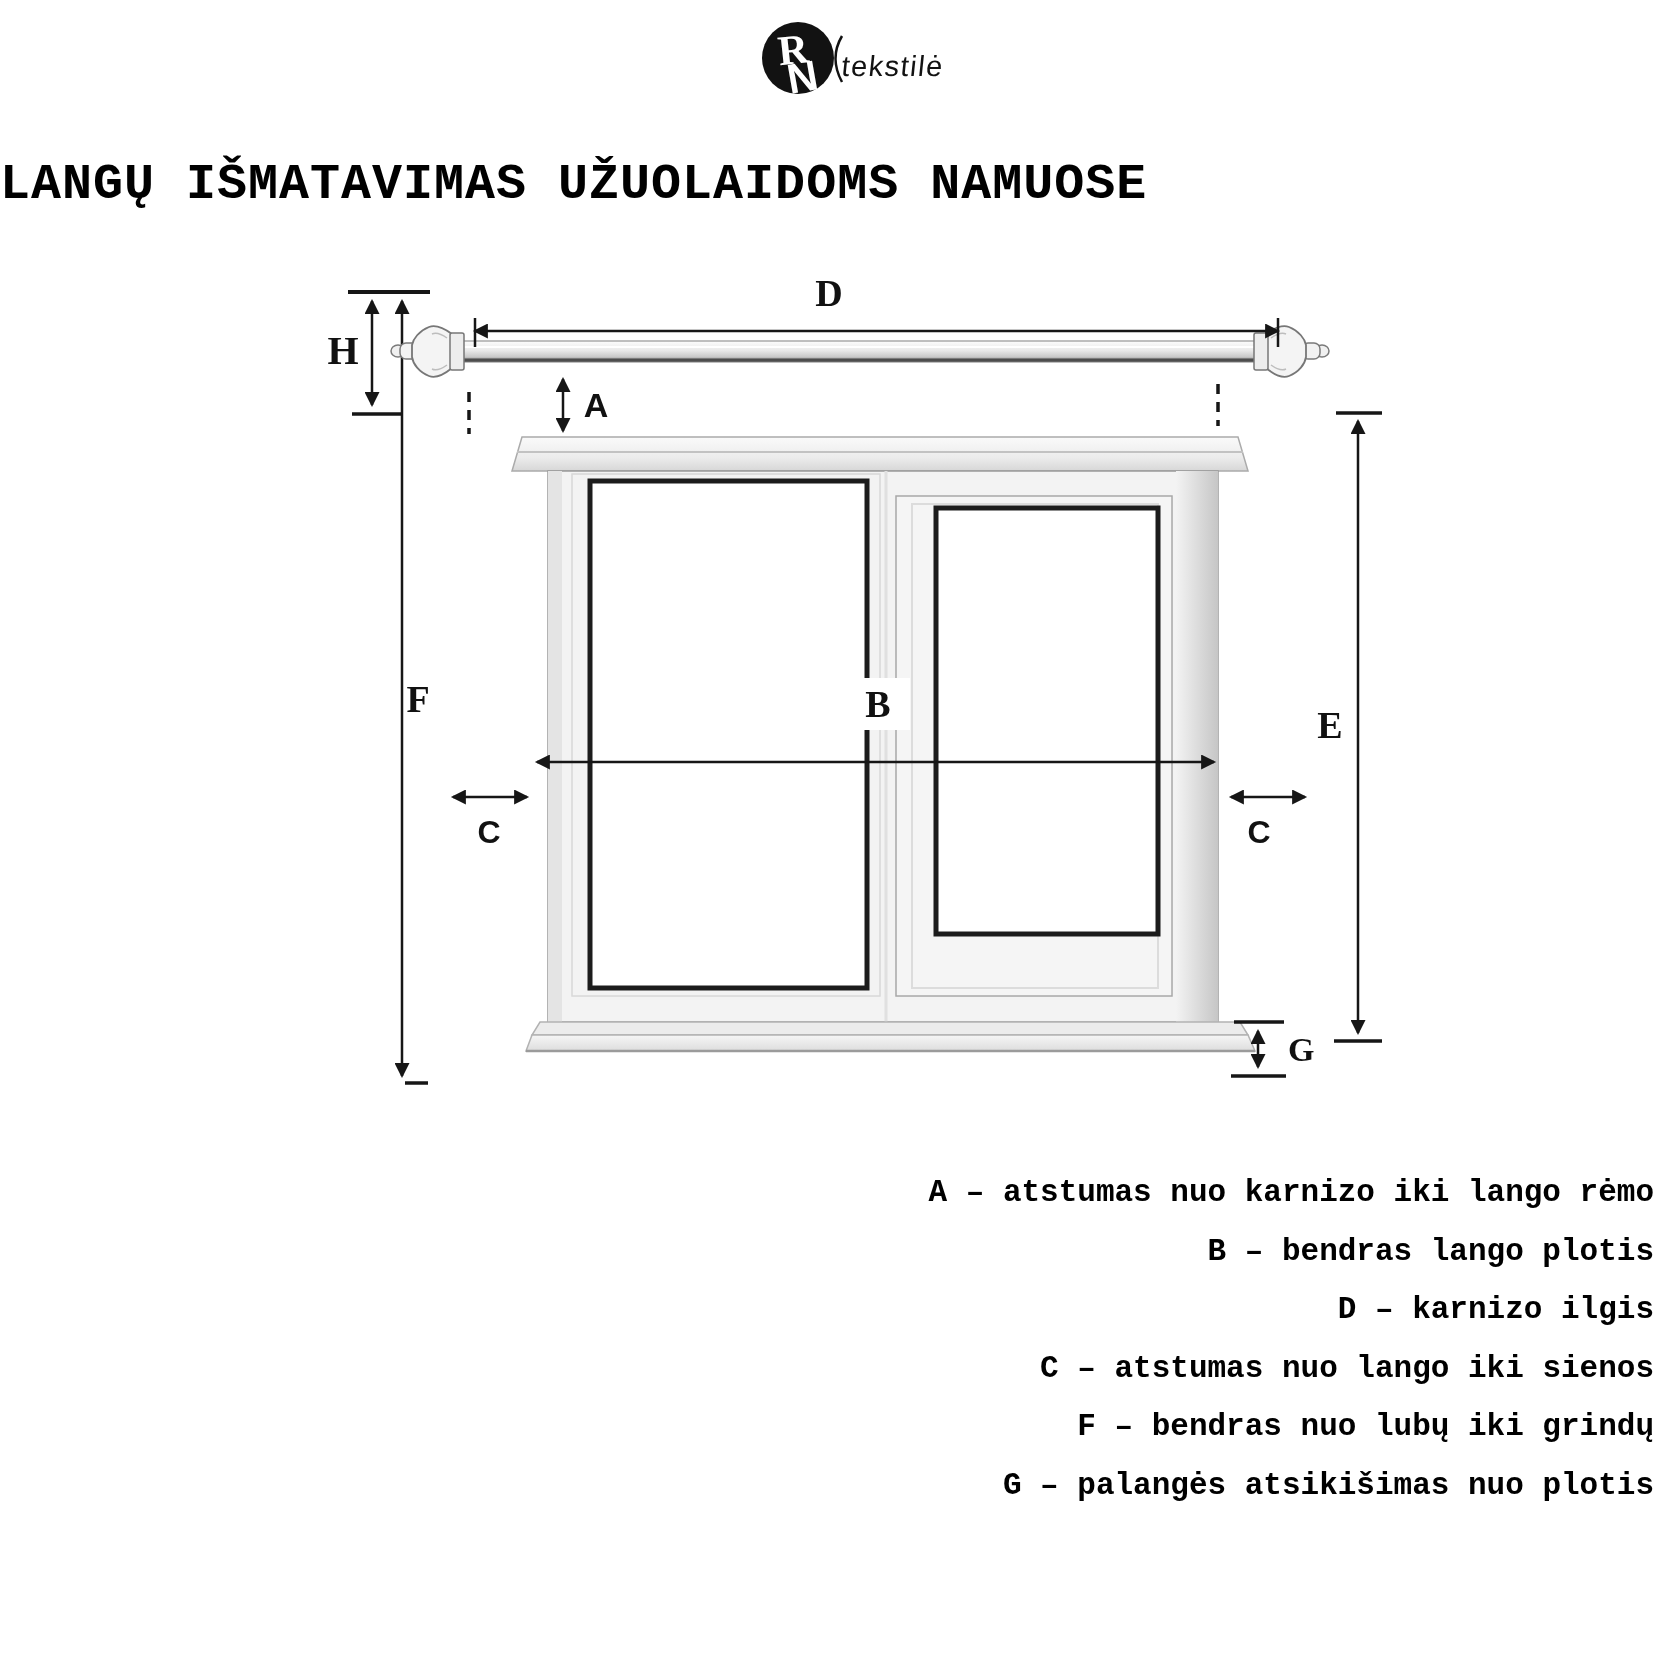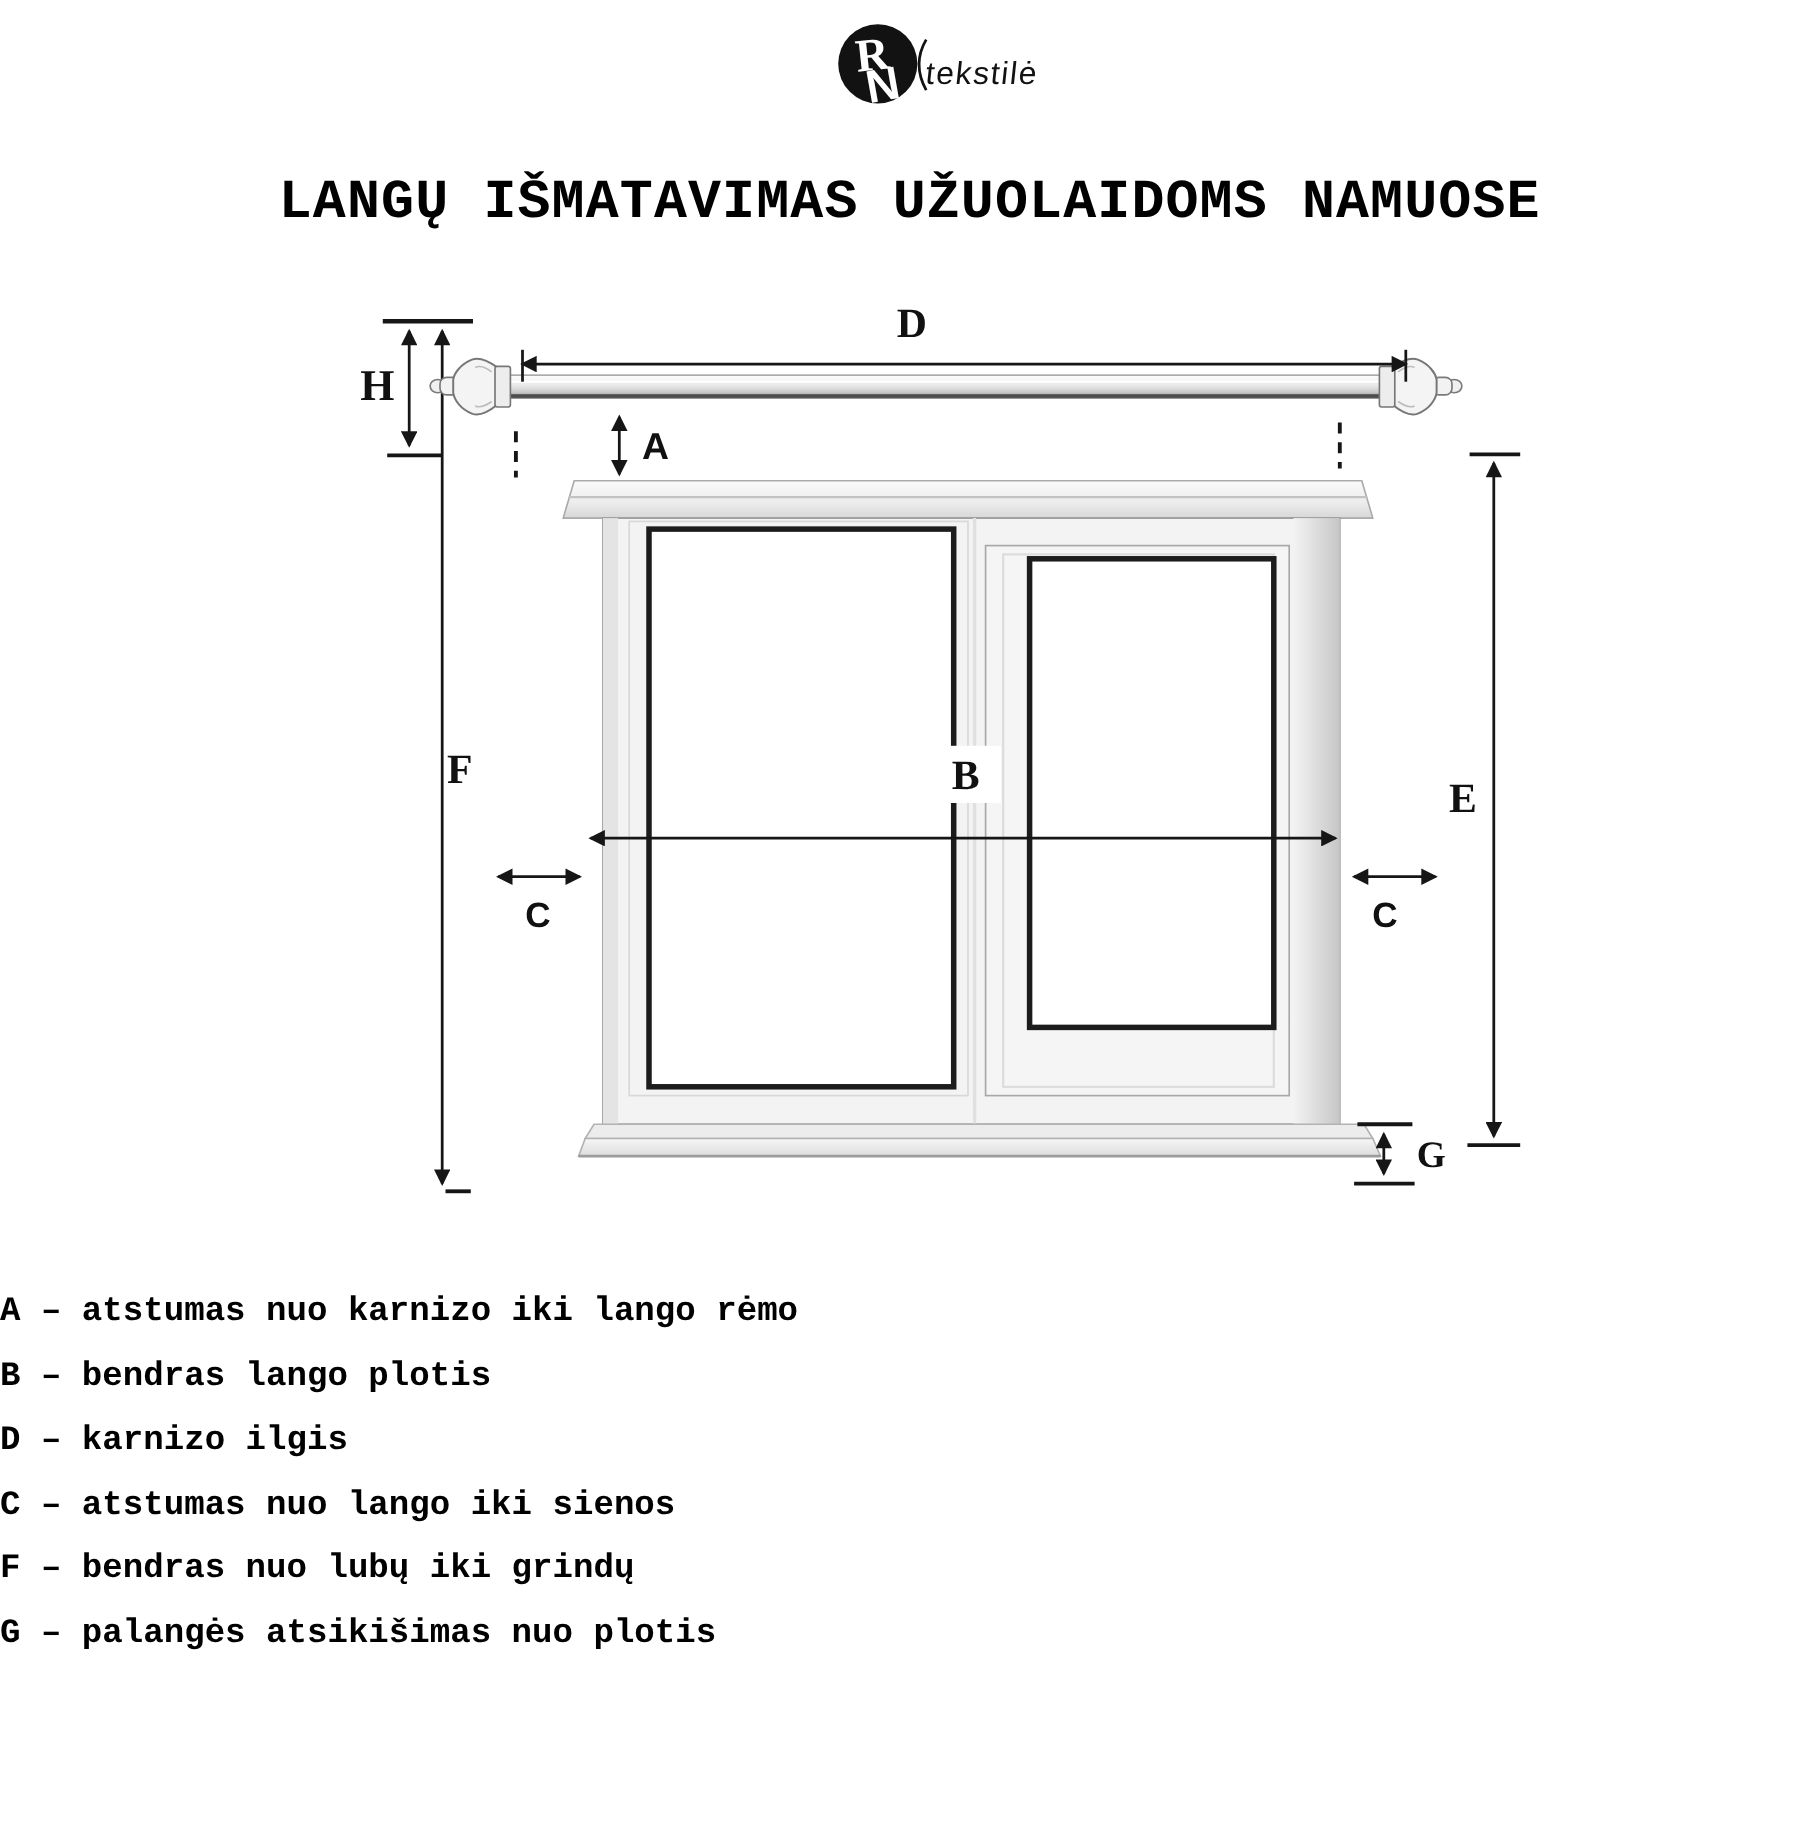--- a/index.html
+++ b/index.html
@@ -1,24 +1,24 @@
 <!DOCTYPE html>
 <html><head>
 <meta charset="utf-8">
 <style>
   html,body{margin:0;padding:0;background:#fff;}
   .page{position:relative;width:1654px;height:1655px;background:#fff;overflow:hidden;
         font-family:"Liberation Sans",sans-serif;color:#111;}
   .logo-wrap{position:absolute;left:660px;top:6px;width:340px;height:104px;}
-  .page-title{position:absolute;left:0;top:156px;width:100%;text-align:center;
+  .page-title{position:absolute;left:0;top:156px;width:100%;
         font-family:"Liberation Mono","DejaVu Sans Mono",monospace;
         font-weight:bold;font-size:50px;line-height:58px;letter-spacing:1px;color:#000;}
   .diagram-wrap{position:absolute;left:0;top:0;width:1654px;height:1120px;}
   .legend{position:absolute;left:0;top:1164px;width:100%;}
-  .legend-line{width:100%;text-align:left;
+  .legend-line{width:100%;text-align:right;
         font-family:"Liberation Mono","DejaVu Sans Mono",monospace;
         font-weight:bold;font-size:31px;line-height:58.5px;color:#000;white-space:pre;}
   svg text{user-select:none;}
   .dim-serif{font-family:"Liberation Serif","DejaVu Serif",serif;font-weight:bold;fill:#111;}
   .dim-sans{font-family:"Liberation Sans","DejaVu Sans",sans-serif;font-weight:bold;fill:#111;}
 </style>
 </head>
 <body>
 
 <div class="page">

